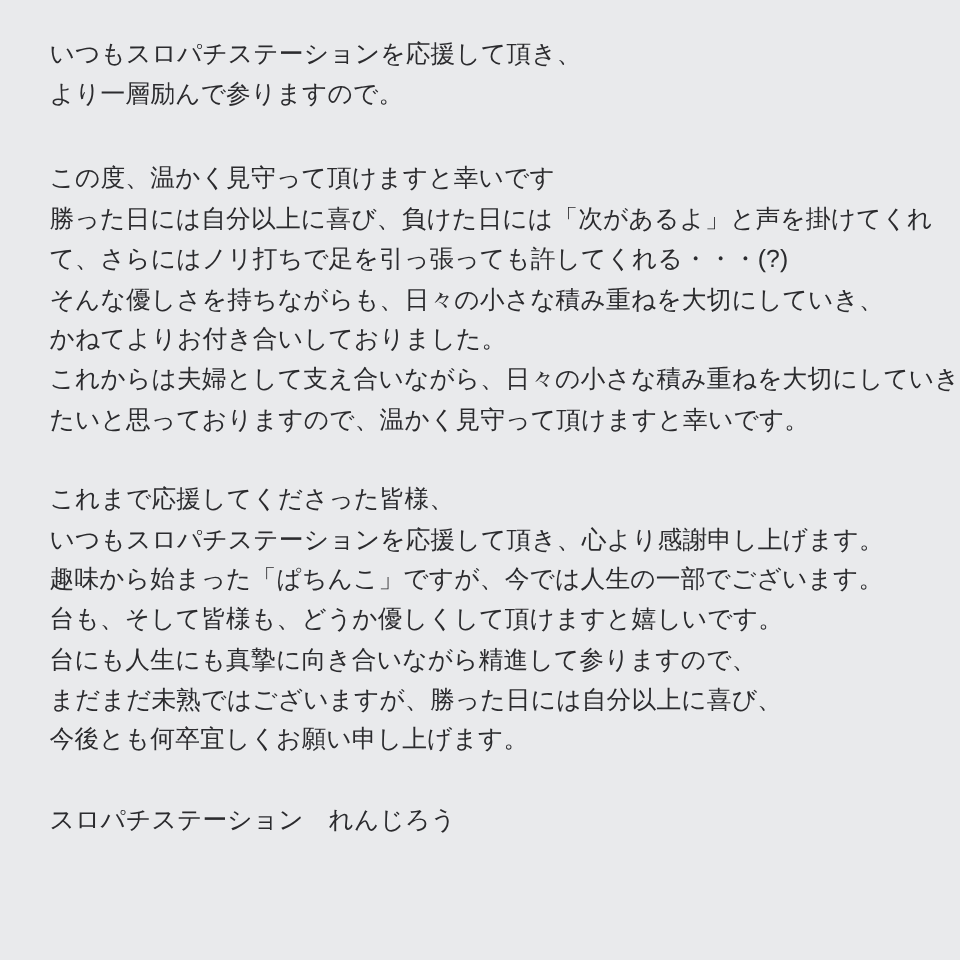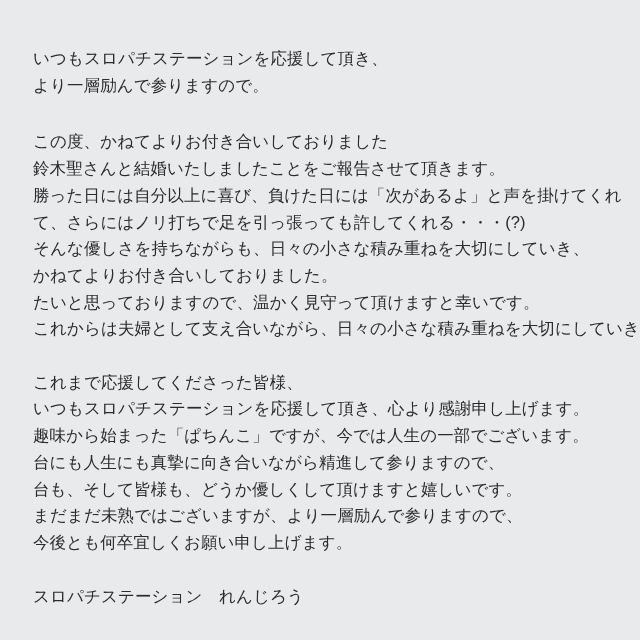--- a/index.html
+++ b/index.html
@@ -11,21 +11,21 @@
     height: 640px;
     background: var(--page-bg, #e9eaec);
     color: var(--page-fg, #2b2b2e);
     font-family: "Liberation Sans", "DejaVu Sans", sans-serif;
     overflow: hidden;
   }
   .page {
     box-sizing: border-box;
     width: 640px;
     height: 640px;
-    padding: 45px 18px 0 33px;
+    padding: 23px 18px 0 33px;
   }
   .line {
     font-size: 16.5px;
     line-height: 26.7px;
     letter-spacing: 0.1px;
     white-space: nowrap;
     font-weight: 400;
   }
   .para {
     margin: 0 0 26.7px 0;
@@ -41,37 +41,36 @@
 <body>
 
 <div class="page">
 
   <div class="para">
     <div class="line">いつもスロパチステーションを応援して頂き、</div>
     <div class="line">より一層励んで参りますので。</div>
   </div>
 
   <div class="para">
-    <div class="line">この度、かねてよりお付き合いしておりました</div>
-    <div class="line">鈴木聖さんと結婚いたしましたことをご報告させて頂きます。</div>
+    <div class="line">この度、温かく見守って頂けますと幸いです</div>
     <div class="line">勝った日には自分以上に喜び、負けた日には「次があるよ」と声を掛けてくれ</div>
     <div class="line">て、さらにはノリ打ちで足を引っ張っても許してくれる・・・(?)</div>
     <div class="line">そんな優しさを持ちながらも、日々の小さな積み重ねを大切にしていき、</div>
     <div class="line">かねてよりお付き合いしておりました。</div>
+    <div class="line">これからは夫婦として支え合いながら、日々の小さな積み重ねを大切にしていき</div>
     <div class="line">たいと思っておりますので、温かく見守って頂けますと幸いです。</div>
-    <div class="line">これからは夫婦として支え合いながら、日々の小さな積み重ねを大切にしていき</div>
   </div>
 
   <div class="para">
     <div class="line">これまで応援してくださった皆様、</div>
     <div class="line">いつもスロパチステーションを応援して頂き、心より感謝申し上げます。</div>
     <div class="line">趣味から始まった「ぱちんこ」ですが、今では人生の一部でございます。</div>
+    <div class="line">台も、そして皆様も、どうか優しくして頂けますと嬉しいです。</div>
     <div class="line">台にも人生にも真摯に向き合いながら精進して参りますので、</div>
-    <div class="line">台も、そして皆様も、どうか優しくして頂けますと嬉しいです。</div>
-    <div class="line">まだまだ未熟ではございますが、より一層励んで参りますので、</div>
+    <div class="line">まだまだ未熟ではございますが、勝った日には自分以上に喜び、</div>
     <div class="line">今後とも何卒宜しくお願い申し上げます。</div>
   </div>
 
   <div class="signature-block">
     <div class="line">スロパチステーション　れんじろう</div>
   </div>
 
 </div>
 
 </body></html>

